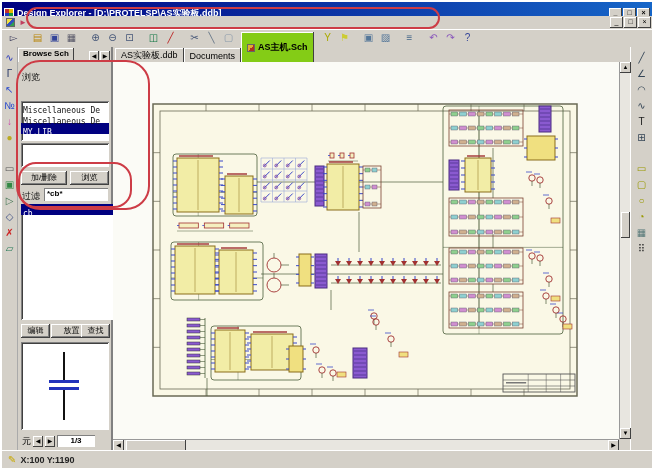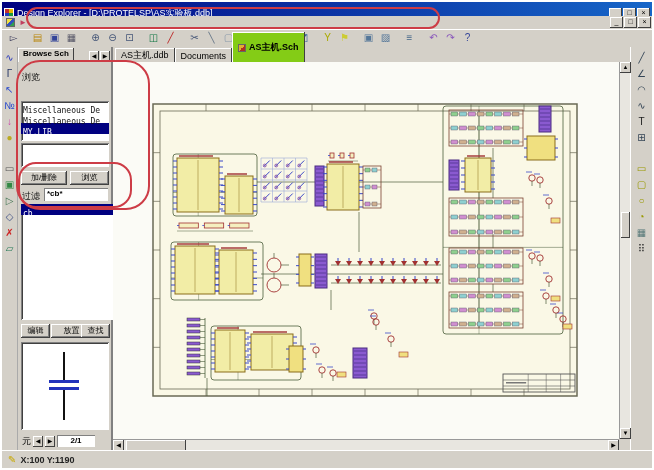--- a/index.html
+++ b/index.html
@@ -1,20 +1,20 @@
 <!DOCTYPE html>
 <html><head>
 <meta charset="utf-8">
 <style>
 *{box-sizing:border-box;margin:0;padding:0}
 html,body{background:#9a9a9a}
 body{font-family:"Liberation Sans","DejaVu Sans",sans-serif;-webkit-font-smoothing:none}
 .screen{position:relative;width:654px;height:470px;background:#d4d0c8;border:2px solid #fff;box-shadow:0 2px 0 #555;overflow:hidden;margin:0 auto}
 
-.titlebar{position:absolute;left:0;top:0;right:0;height:22px;background:linear-gradient(90deg,#000080,#1666c8);display:flex;align-items:center;gap:3px;padding:0 2px;color:#fff;font-size:9px;font-weight:normal;white-space:nowrap}
+.titlebar{position:absolute;left:0;top:0;right:0;height:22px;background:linear-gradient(90deg,#000080,#1666c8);display:flex;align-items:center;gap:3px;padding:0 2px;color:#fff;font-size:9px;font-weight:bold;white-space:nowrap}
 .appicon{width:10px;height:10px;background:conic-gradient(#e8b800 0 25%,#1a9a3a 0 50%,#2040c0 0 75%,#c03030 0);border:1px solid #fff}
 .winbtns{margin-left:auto;display:flex;gap:1px}
 .winbtn{width:13px;height:11px;background:#d4d0c8;color:#000;font-size:7px;line-height:10px;text-align:center;box-shadow:inset -1px -1px 0 #404040,inset 1px 1px 0 #fff;cursor:default}
 .menubar{position:absolute;left:0;top:14px;right:0;height:13px;display:flex;align-items:center;font-size:9px;padding-left:2px;background:#d4d0c8}
 .docicon{width:9px;height:9px;margin:0 2px;background:linear-gradient(135deg,#f0e040 0 40%,#3050c0 0 70%,#30a050 0);border:1px solid #666}
 .menu-arrow{color:#c04060;font-size:8px;margin:0 2px}
 .menu-item{padding:0 5px;white-space:nowrap;color:#111}
 .menubar .winbtns{margin-right:1px}
 .toolbar{position:absolute;left:0;top:27px;right:0;height:18px;border-top:1px solid #fff;display:flex;align-items:center;padding-left:3px;background:#d4d0c8}
 .tbtn{width:17px;height:15px;text-align:center;font-size:10px;line-height:14px;cursor:default}
@@ -187,28 +187,28 @@
         <line x1="43" y1="10" x2="43" y2="38" stroke="#111" stroke-width="2"></line>
         <line x1="43" y1="48" x2="43" y2="78" stroke="#111" stroke-width="2"></line>
         <rect x="28" y="38" width="30" height="3" fill="#2233bb"></rect>
         <rect x="28" y="45" width="30" height="3" fill="#2233bb"></rect>
       </svg>
     </div>
     <div class="pager">
       <span>元</span>
       <span class="parrow">◀</span>
       <span class="parrow">▶</span>
-      <span class="pagerbox">2/1</span>
+      <span class="pagerbox">1/3</span>
     </div>
   </div>
 
   <div class="doc">
     <div class="tabsrow" id="doc-tabs">
         <span class="dtab">
-          <span>AS主机.ddb</span>
+          <span>AS实验板.ddb</span>
         </span>
         <span class="dtab">
           <span>Documents</span>
         </span>
         <span class="dtab active">
           <span class="ticon"></span>
           <span>AS主机.Sch</span>
         </span>
       </div>
     <div class="canvas">

